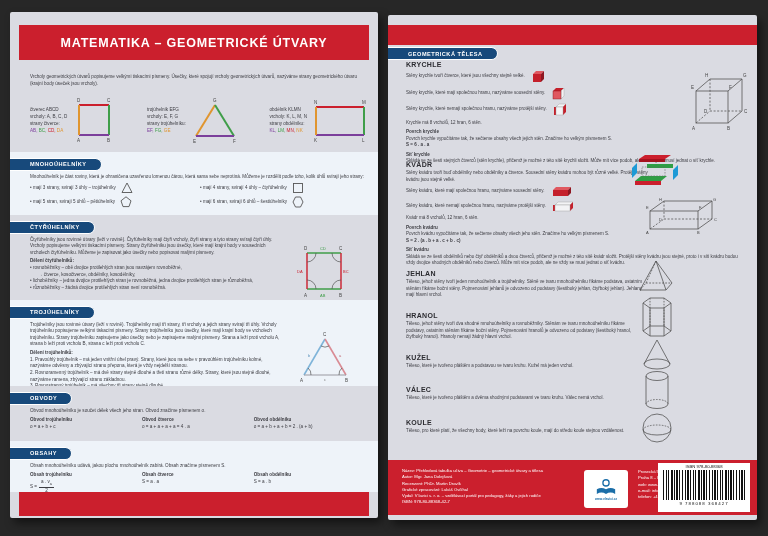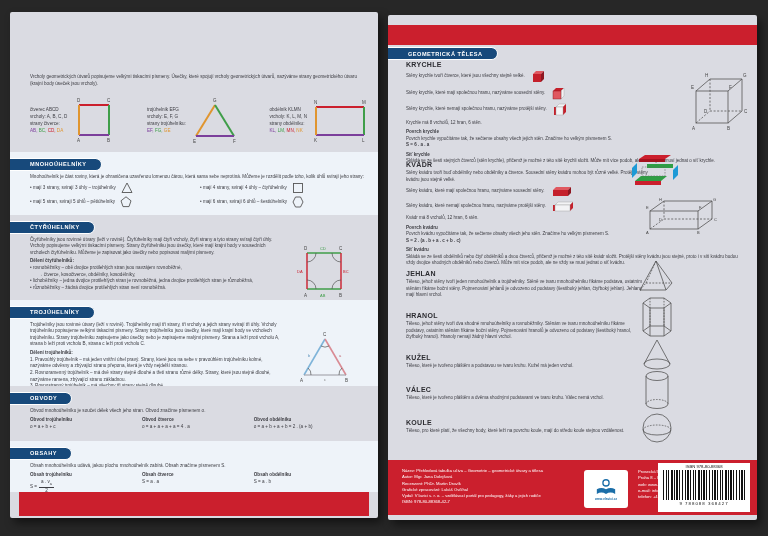--- a/index.html
+++ b/index.html
@@ -60,20 +60,23 @@
   .bc-bars{height:30px;margin:1px 2px;background:repeating-linear-gradient(90deg,#111 0 1px,#fff 1px 2.6px,#111 2.6px 4.2px,#fff 4.2px 5.4px);}
   .bc-num{font-size:4.4px;color:#111;letter-spacing:1px;}
 </style>
 </head>
 <body>
 
 <div class="canvas">
 
   <div class="page page-left">
 
+    <div class="redband lp-titleband">
+      <span class="lp-title">MATEMATIKA – GEOMETRICKÉ ÚTVARY</span>
+    </div>
 
     <div class="t lp-intro">Vrcholy geometrických útvarů popisujeme velkými tiskacími písmeny. Úsečky, které spojují vrcholy geometrických útvarů, nazýváme strany geometrického útvaru (krajní body úseček jsou vrcholy).</div>
 
     <div class="ex-row">
 
       <div class="ex">
         <div>
           <div class="ex-l">čtverec ABCD</div>
           <div class="ex-l">vrcholy: A, B, C, D</div>
           <div class="ex-l">strany čtverce:</div>

